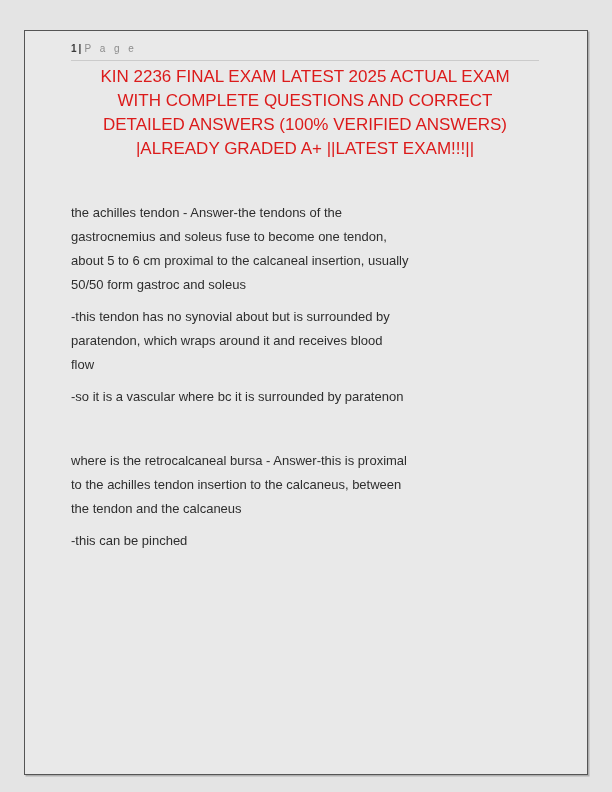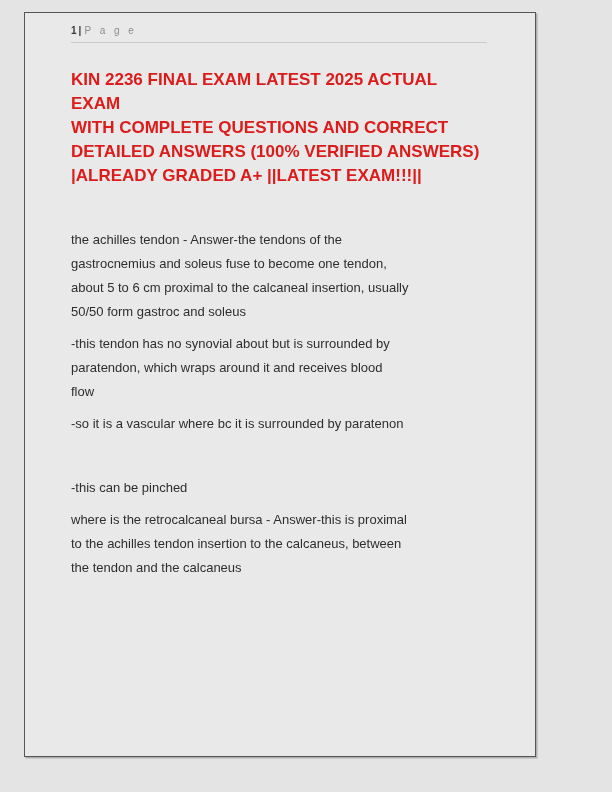--- a/index.html
+++ b/index.html
@@ -18,22 +18,22 @@
     width: 612px;
     height: 792px;
     position: relative;
     overflow: hidden;
     background: var(--canvas-background);
     font-family: "Liberation Sans", sans-serif;
   }
   .page {
     position: absolute;
     left: 24px;
-    top: 12px;
-    width: 512px;
+    top: 30px;
+    width: 564px;
     height: 745px;
     background: var(--page-background);
     border: 1.5px solid var(--page-border);
     box-shadow: 1.5px 1.5px 0 rgba(110,110,110,0.45);
     padding: 0 48px 0 46px;
   }
   .page-header {
     margin-top: 11px;
     padding-bottom: 4px;
     border-bottom: 1px solid #cbcbcb;
@@ -48,24 +48,25 @@
   .page-sep {
     color: #3a3a3a;
     margin: 0 3px 0 2px;
     font-weight: bold;
   }
   .page-label {
     color: #8c8c8c;
     letter-spacing: 3px;
   }
   .doc-title {
-    margin: 25px 0 40px 0;
+    margin: 4px 0 40px 0;
     font-size: 17px;
     line-height: 24px;
-    font-weight: bold;
+    font-weight: normal;
+    text-align: center;
     color: var(--title-red);
     white-space: pre-line;
   }
   .doc-p {
     margin: 0 0 8px 0;
     font-size: 13px;
     line-height: 24px;
     color: var(--body-text);
     white-space: pre-line;
     min-height: 24px;
@@ -87,19 +88,19 @@
 
   <p class="doc-p">the achilles tendon - Answer-the tendons of the
 gastrocnemius and soleus fuse to become one tendon,
 about 5 to 6 cm proximal to the calcaneal insertion, usually
 50/50 form gastroc and soleus</p>
   <p class="doc-p">-this tendon has no synovial about but is surrounded by
 paratendon, which wraps around it and receives blood
 flow</p>
   <p class="doc-p">-so it is a vascular where bc it is surrounded by paratenon</p>
   <p class="doc-p"></p>
-  <p class="doc-p">-this can be pinched</p>
   <p class="doc-p">where is the retrocalcaneal bursa - Answer-this is proximal
 to the achilles tendon insertion to the calcaneus, between
 the tendon and the calcaneus</p>
+  <p class="doc-p">-this can be pinched</p>
   <p class="doc-p"></p>
 
 </div>
 
 </body></html>

